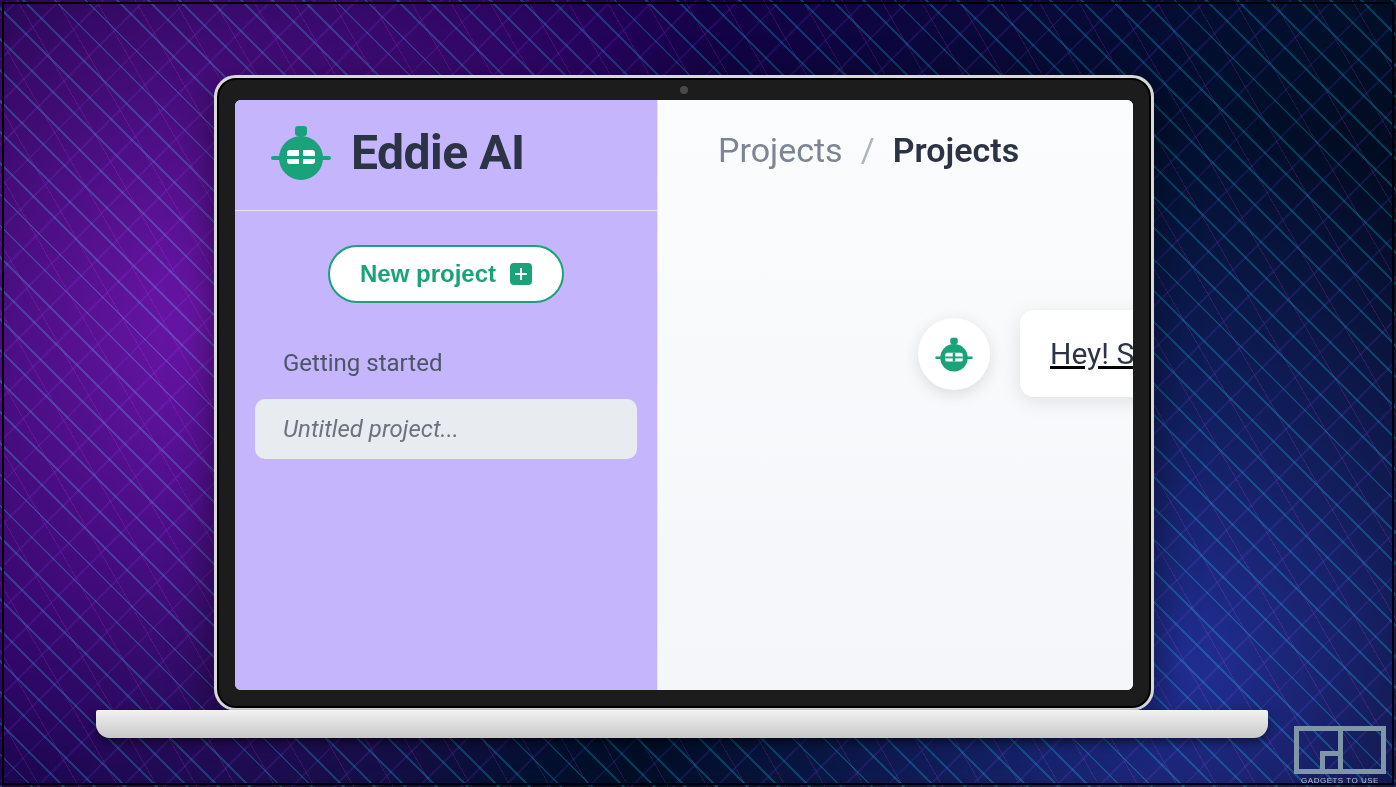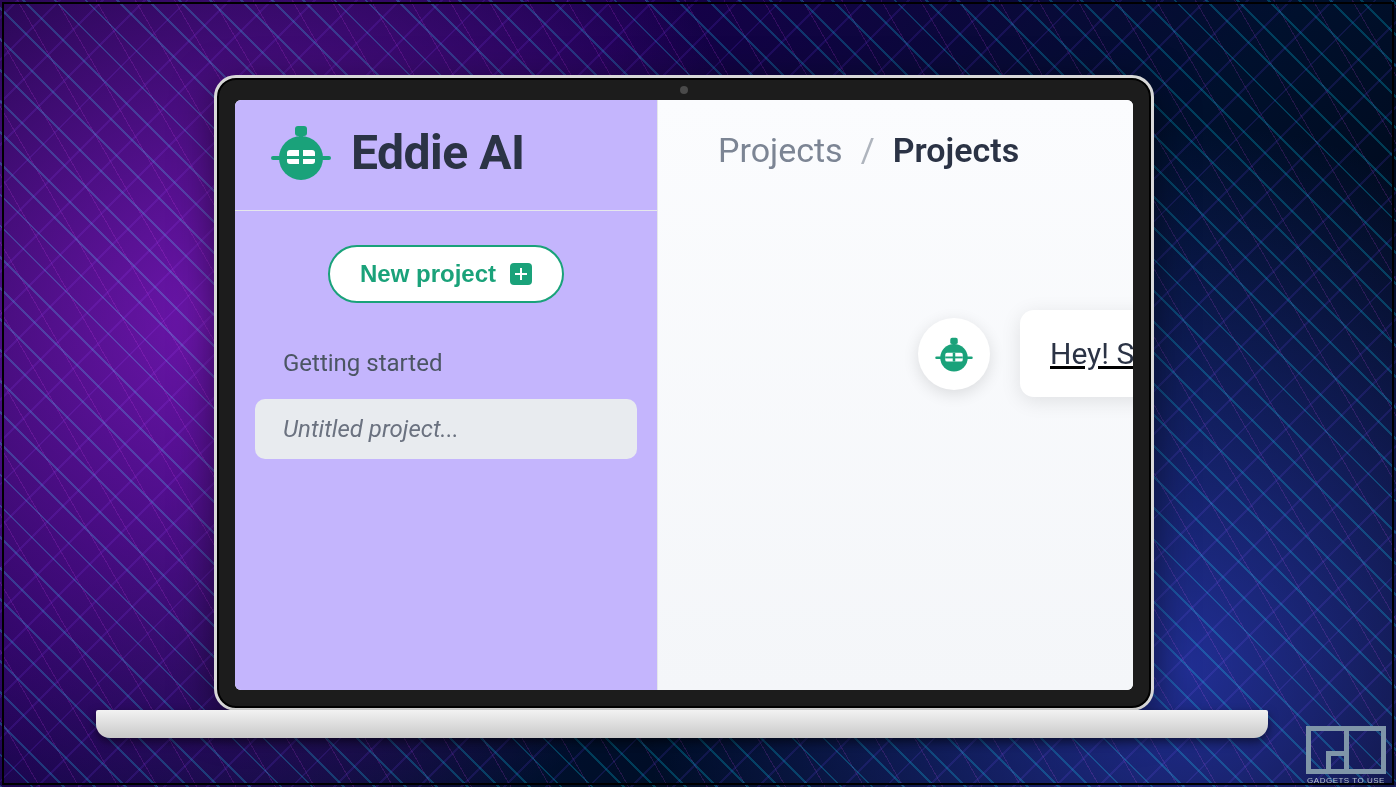--- a/index.html
+++ b/index.html
@@ -151,21 +151,21 @@
     padding: 26px 30px;
     font-size: 30px;
     color: #2b3345;
     white-space: nowrap;
   }
 
   
   .watermark {
     position: absolute;
     right: 10px; bottom: 2px;
-    width: 80px;
+    width: 92px;
     text-align: center;
     color: #b6c3d0;
     font-family: sans-serif;
   }
   .watermark-box {
     border: 5px solid #7f95a8;
     height: 48px;
     display:flex;
   }
   .watermark-box .g { flex:1; border-right:5px solid #7f95a8; position:relative; }

